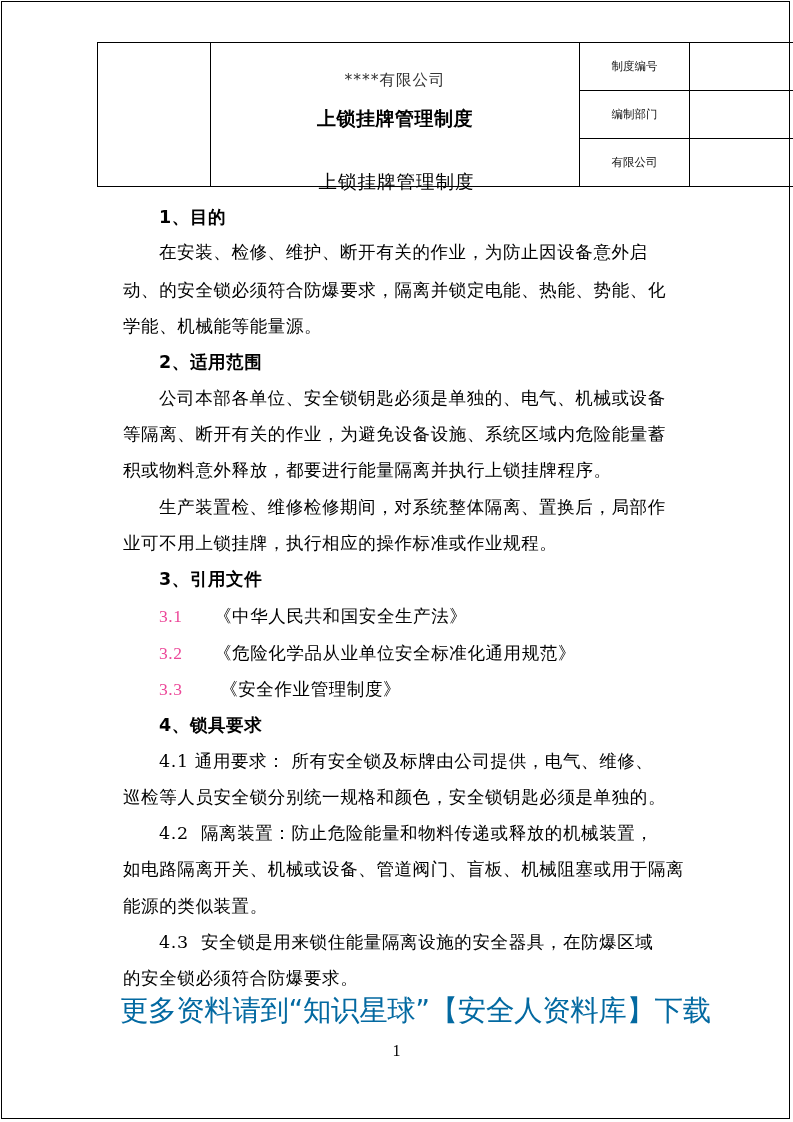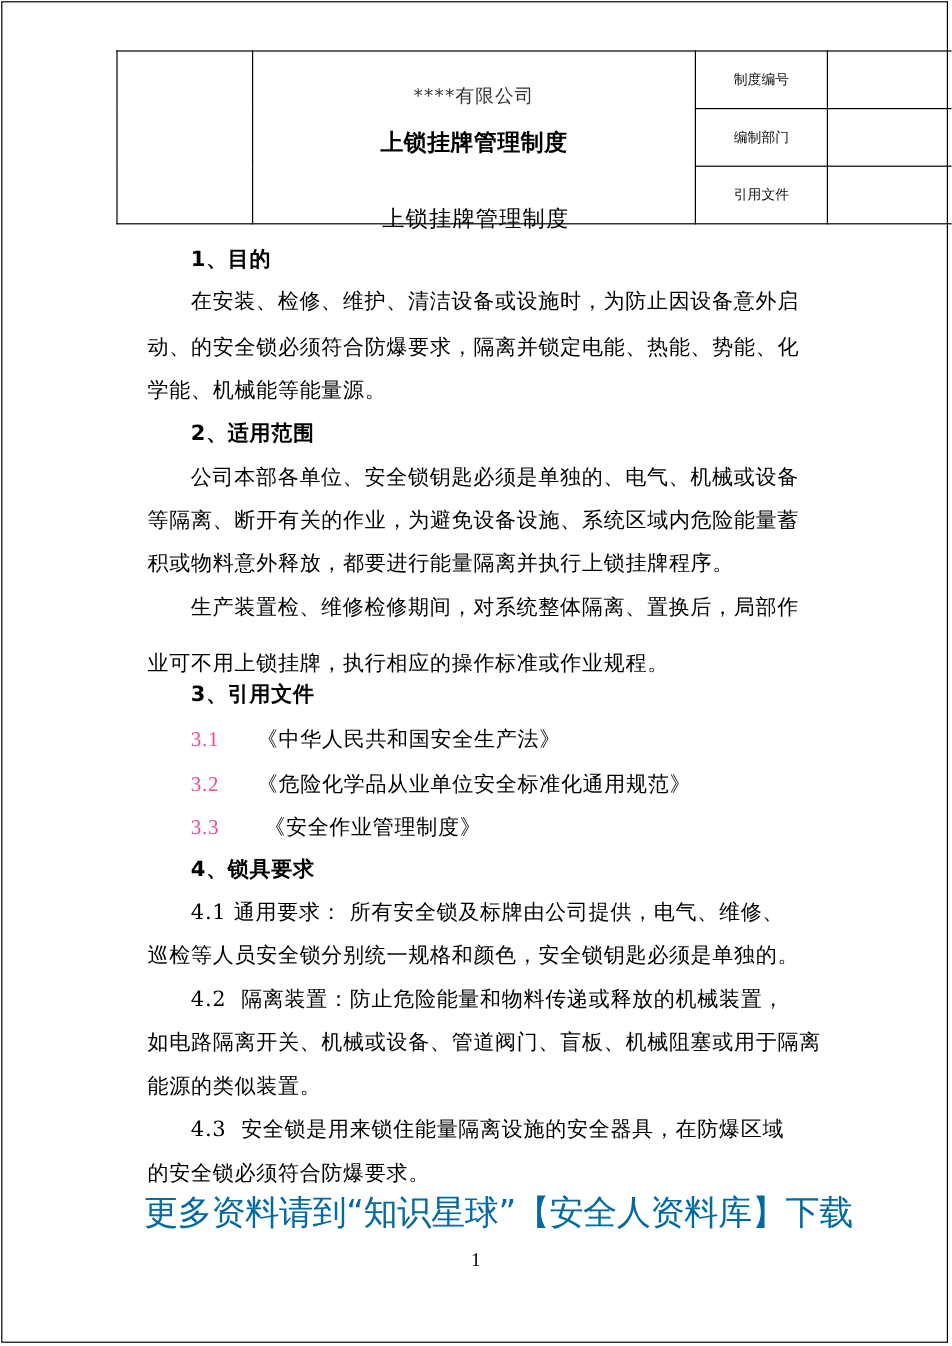--- a/index.html
+++ b/index.html
@@ -42,39 +42,39 @@
       </div>
     </td>
     <td class="c3 meta-label">制度编号</td>
     <td class="c4"></td>
   </tr>
   <tr class="r2">
     <td class="c3 meta-label">编制部门</td>
     <td class="c4"></td>
   </tr>
   <tr class="r3">
-    <td class="c3 meta-label">引用文件</td>
+    <td class="c3 meta-label">有限公司</td>
     <td class="c4"></td>
   </tr>
 </tbody>
   </table>
 
 <div class="doc-title" style="top:169px;">上锁挂牌管理制度</div>
 
 <div class="line ind bold" style="top:206px;">1、目的</div>
-<div class="line ind" style="top:241px;">在安装、检修、维护、清洁设备或设施时，为防止因设备意外启</div>
+<div class="line ind" style="top:241px;">在安装、检修、维护、断开有关的作业，为防止因设备意外启</div>
 <div class="line" style="top:279px;">动、的安全锁必须符合防爆要求，隔离并锁定电能、热能、势能、化</div>
 <div class="line" style="top:315px;">学能、机械能等能量源。</div>
 
 <div class="line ind bold" style="top:351px;">2、适用范围</div>
 <div class="line ind" style="top:387px;">公司本部各单位、安全锁钥匙必须是单独的、电气、机械或设备</div>
 <div class="line" style="top:423px;">等隔离、断开有关的作业，为避免设备设施、系统区域内危险能量蓄</div>
 <div class="line" style="top:459px;">积或物料意外释放，都要进行能量隔离并执行上锁挂牌程序。</div>
 <div class="line ind" style="top:496px;">生产装置检、维修检修期间，对系统整体隔离、置换后，局部作</div>
-<div class="line" style="top:532px;margin-top:10px;">业可不用上锁挂牌，执行相应的操作标准或作业规程。</div>
+<div class="line" style="top:532px;">业可不用上锁挂牌，执行相应的操作标准或作业规程。</div>
 
 <div class="line ind bold" style="top:568px;">3、引用文件</div>
 <div class="line ind" style="top:605px;">
   <span class="ref-no">3.1</span><span>《中华人民共和国安全生产法》</span>
 </div>
 <div class="line ind" style="top:642px;">
   <span class="ref-no">3.2</span><span>《危险化学品从业单位安全标准化通用规范》</span>
 </div>
 <div class="line ind" style="top:678px;">
   <span class="ref-no">3.3</span><span style="white-space:pre;"> 《安全作业管理制度》</span>

